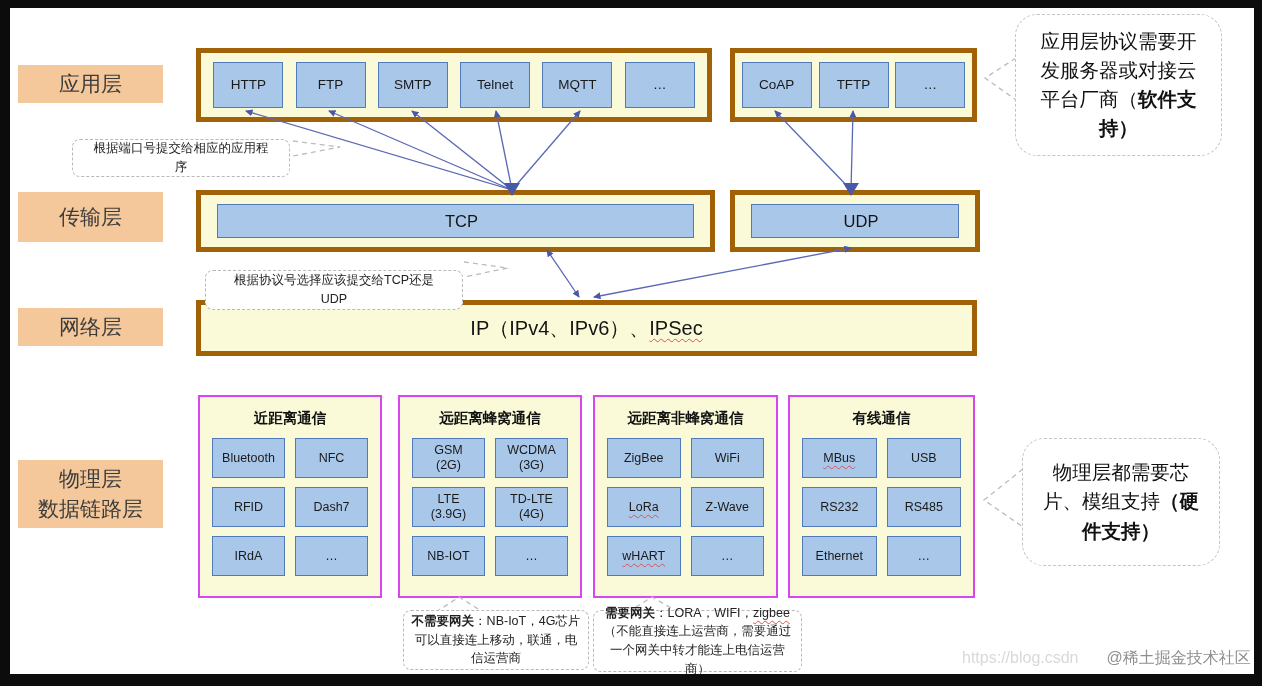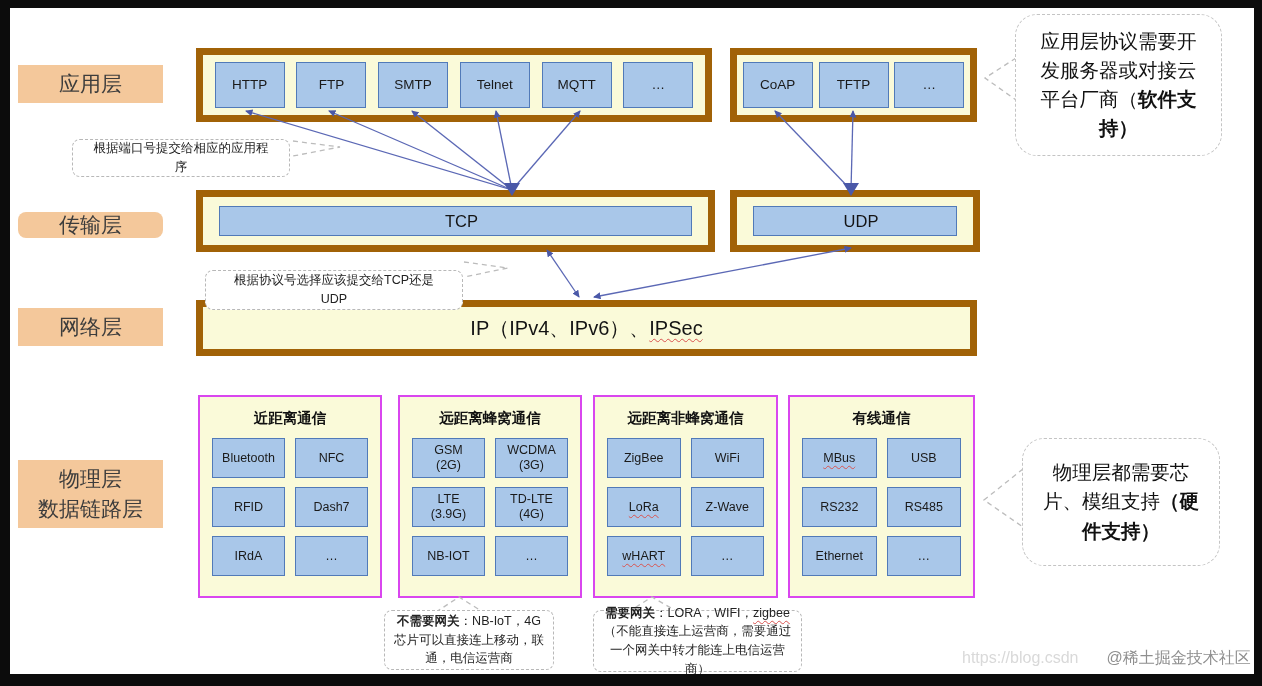--- a/index.html
+++ b/index.html
@@ -12,26 +12,26 @@
   .bar-top { left:0; top:0; width:1262px; height:8px; }
   .bar-bottom { left:0; top:674px; width:1262px; height:12px; }
   .bar-left { left:0; top:0; width:10px; height:686px; }
   .bar-right { left:1254px; top:0; width:8px; height:686px; }
 
   
   .layer-label { position:absolute; left:18px; width:145px; background:#F4C89B;
     color:#3c3c3c; font-size:21px; font-weight:500; display:flex; align-items:center;
     justify-content:center; text-align:center; white-space:pre-line; line-height:1.45; z-index:2; }
   .ll-app { top:65px; height:38px; }
-  .ll-trans { top:212px; height:26px;border-radius:8px; }
+  .ll-trans { top:192px; height:50px; }
   .ll-net { top:308px; height:38px; }
   .ll-phys { top:460px; height:68px; }
 
   
-  .panel { position:absolute; background:#FAFAD9; border:7px solid #a16207; z-index:1; }
+  .panel { position:absolute; background:#FAFAD9; border:5px solid #a16207; z-index:1; }
   .p-app1 { left:196px; top:48px; width:516px; height:74px; display:flex; align-items:center; justify-content:space-evenly; }
   .p-app2 { left:730px; top:48px; width:247px; height:74px; display:flex; align-items:center; justify-content:space-evenly; }
   .p-tcp  { left:196px; top:190px; width:519px; height:62px; }
   .p-udp  { left:730px; top:190px; width:250px; height:62px; }
   .p-net  { left:196px; top:300px; width:781px; height:56px; display:flex; align-items:center; justify-content:center; }
 
   .chip { background:#A9C7E9; border:1px solid #517AB8; color:#1a1a1a; font-size:13.5px;
     display:flex; align-items:center; justify-content:center; text-align:center;
     white-space:pre-line; line-height:1.2; }
   .chip-app { width:70px; height:46px; }
@@ -51,21 +51,21 @@
 
   .wavy { text-decoration:underline; text-decoration-style:wavy; text-decoration-color:#D9534F;
     text-decoration-thickness:1px; text-underline-offset:3px; }
 
   
   .note { position:absolute; background:#fff; border:1.5px dashed #b8b8b8; border-radius:8px;
     font-size:12.5px; color:#222; display:flex; align-items:center; justify-content:center;
     text-align:center; white-space:pre-line; line-height:1.5; z-index:10; padding:2px 6px; }
   .n-port { left:72px; top:139px; width:218px; height:38px; }
   .n-proto { left:205px; top:270px; width:258px; height:40px; }
-  .n-gw1 { left:384px; top:610px; width:170px; height:60px;justify-content:flex-end; }
+  .n-gw1 { left:403px; top:610px; width:186px; height:60px;justify-content:flex-end; }
   .n-gw2 { left:593px; top:610px; width:209px; height:62px; }
   .n-gw1 div, .n-gw2 div { white-space:normal; }
 
   
   .callout { position:absolute; background:#fff; border:1.5px dashed #c4c4c4; border-radius:22px;
     font-size:19.5px; color:#111; display:flex; align-items:center; justify-content:center;
     text-align:center; line-height:1.5; z-index:10; padding:8px 16px; }
   .c-sw { left:1015px; top:14px; width:207px; height:142px; }
   .c-hw { left:1022px; top:438px; width:198px; height:128px; }
 

